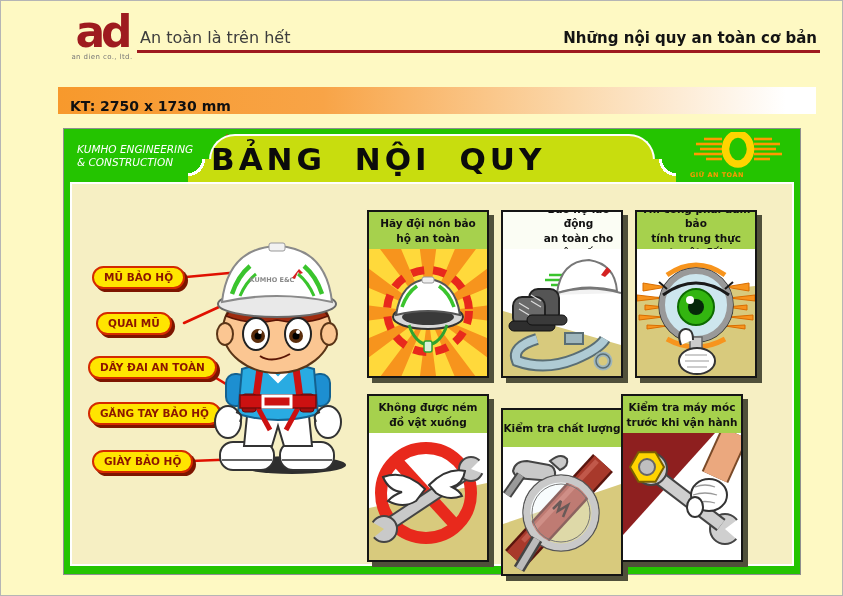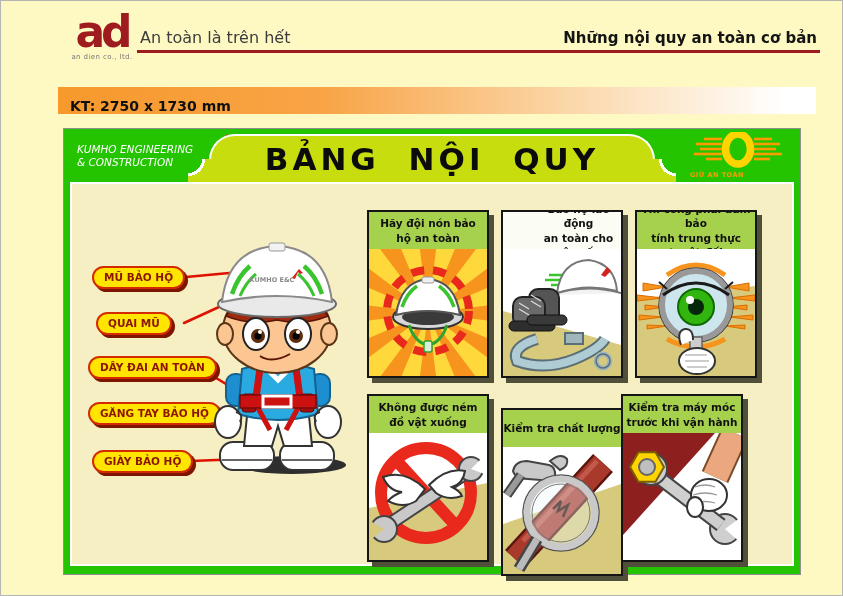--- a/index.html
+++ b/index.html
@@ -23,21 +23,21 @@
     font-size:14px; font-weight:bold; color:#101010;
   }
   
   .board { position:absolute; left:62px; top:127px; width:738px; height:447px; background:#24C400; border:1px solid #8f8f8f; }
   .board-header { position:absolute; left:0; top:0; right:0; height:53px; }
   .company { position:absolute; left:13px; top:14px; color:#fff; font-weight:normal; font-style:italic; font-size:10.5px; line-height:1.2; }
   .company-arrow { position:absolute; left:148px; top:3px; }
   .title-shape {
     position:absolute; left:145px; right:145px; top:5px; bottom:0;
     background:#C8DD0E; border:2px solid #fff; border-bottom:none;
-    border-radius:26px 26px 0 0; display:flex; align-items:center; justify-content:center;
+    border-radius:26px 26px 0 0; display:flex; align-items:center; justify-content:flex-start;
   }
   .title-shape::before {
     content:""; position:absolute; left:-23px; bottom:0; width:23px; height:23px;
     background:radial-gradient(circle 23px at 0 0, rgba(0,0,0,0) 0 14px, #fff 14px 17px, #C8DD0E 17px);
   }
   .title-shape::after {
     content:""; position:absolute; right:-23px; bottom:0; width:23px; height:23px;
     background:radial-gradient(circle 23px at 100% 0, rgba(0,0,0,0) 0 14px, #fff 14px 17px, #C8DD0E 17px);
   }
   .board-title { font-size:31px; font-weight:bold; letter-spacing:4px; word-spacing:14px; color:#0b0b0b; }

